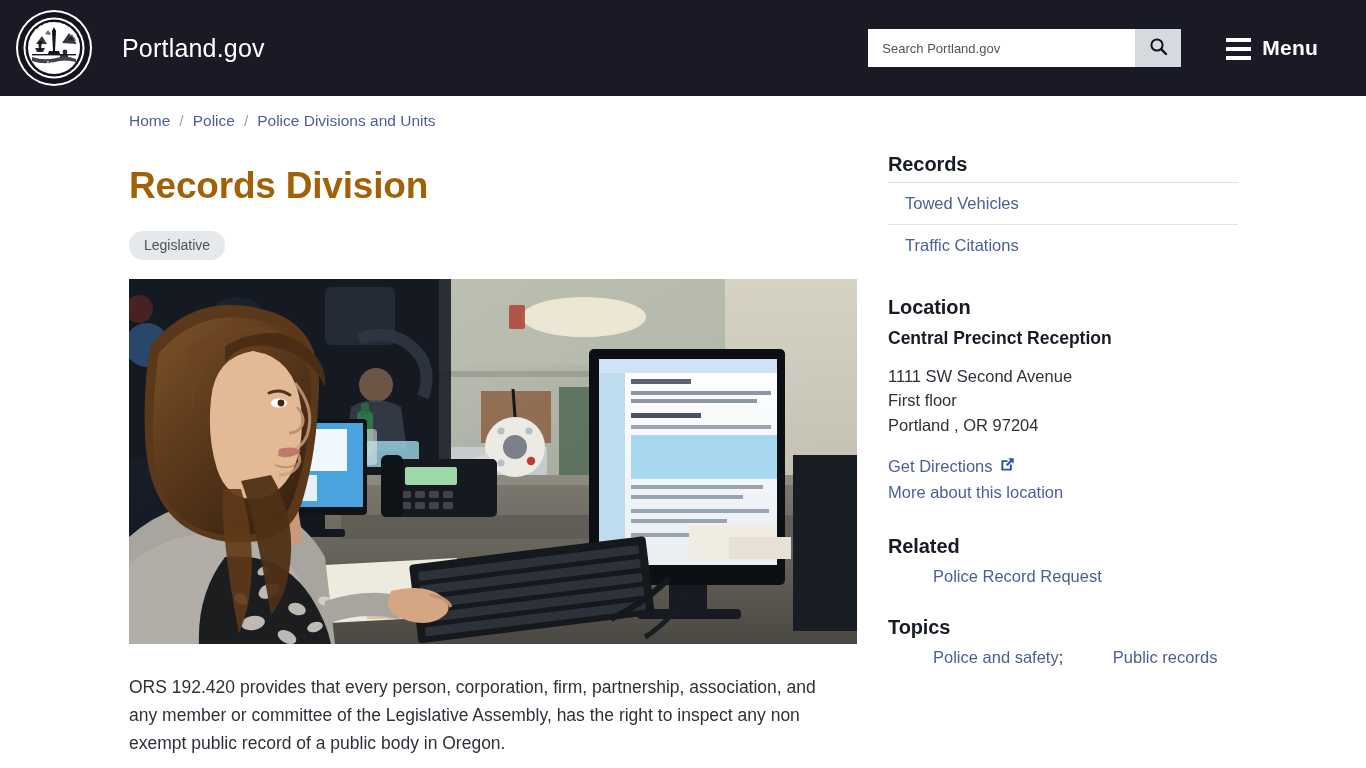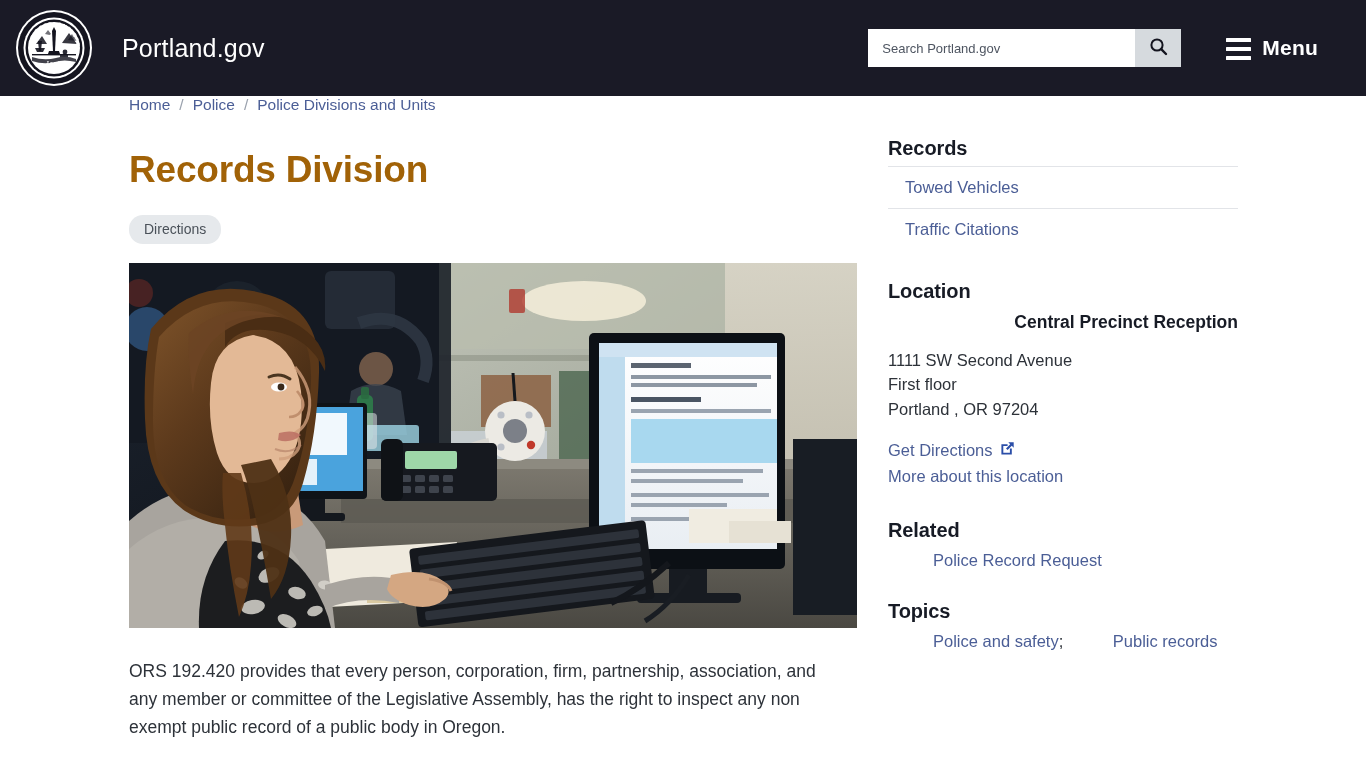--- a/index.html
+++ b/index.html
@@ -97,20 +97,21 @@
     font-size: 21px;
     font-weight: bold;
     letter-spacing: 0.2px;
   }
 
   
   .breadcrumb {
     display: flex;
     align-items: center;
     font-size: 15.5px;
+    padding-top: 16px;
     padding-left: 129px;
     color: #6a7180;
   }
   .breadcrumb a {
     color: #4b5e96;
     text-decoration: none;
   }
   .breadcrumb .sep {
     margin: 0 9px;
     color: #9aa1ad;
@@ -185,21 +186,20 @@
     padding: 11px 0 11px 17px;
     color: #4b5e96;
     font-size: 16.5px;
     text-decoration: none;
   }
   .loc-name {
     font-size: 17.5px;
     font-weight: bold;
     color: #171b25;
     margin: 9px 0 0 0;
-    text-align: right;
   }
   .addr {
     margin-top: 15px;
     font-size: 16.5px;
     line-height: 1.47;
     color: #2d3239;
   }
   .loc-links { margin-top: 18px; }
   .loc-links a {
     display: inline-flex;
@@ -296,21 +296,21 @@
   <span class="sep">/</span>
   <a href="#" class="current">Police Divisions and Units</a>
 </nav>
 
 <div class="layout">
 
   <main class="main-col">
     <h1 class="page-title">Records Division</h1>
 
     <div class="tag-row">
-      <span class="tag-pill">Directions</span>
+      <span class="tag-pill">Legislative</span>
     </div>
 
     <figure class="hero" style="margin:19px 0 0 0;">
       <svg width="728" height="365" viewBox="0 0 728 365">
         <defs>
           <linearGradient id="bgdark" x1="0" y1="0" x2="1" y2="1">
             <stop offset="0%" stop-color="#1d2430"></stop>
             <stop offset="55%" stop-color="#11161d"></stop>
             <stop offset="100%" stop-color="#232a33"></stop>
           </linearGradient>

